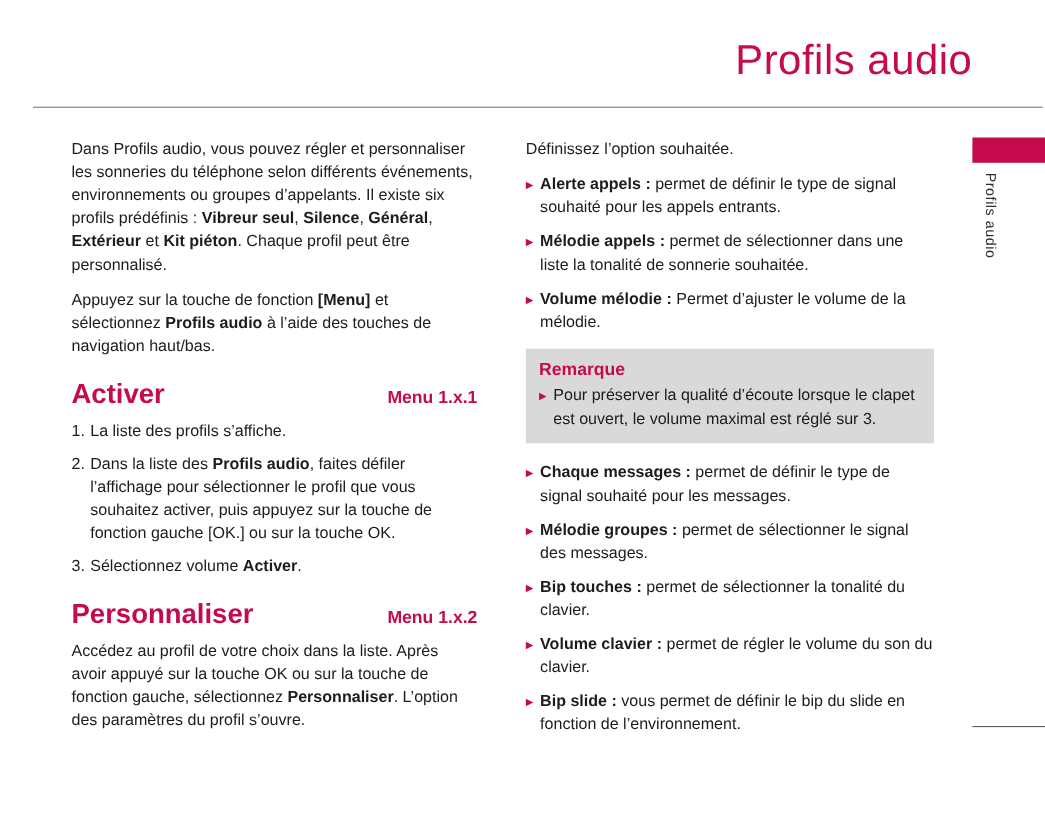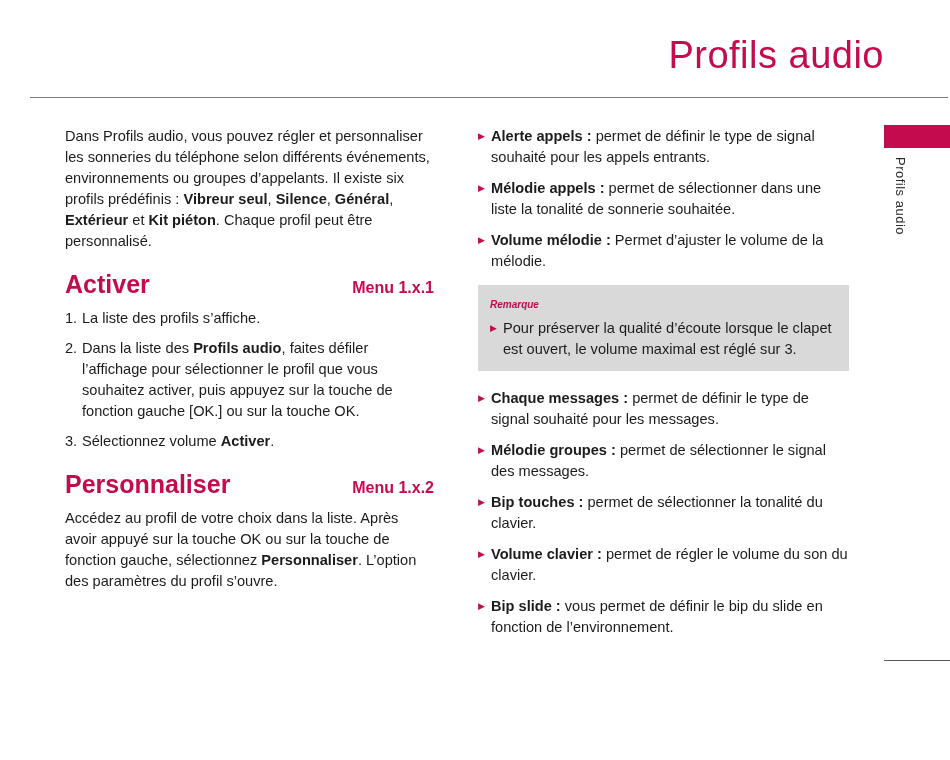--- a/index.html
+++ b/index.html
@@ -27,38 +27,39 @@
   .heading-row { display:flex; justify-content:space-between; align-items:baseline; margin:22px 0 10px 0; }
   .heading { font-size:25px; font-weight:bold; color:var(--accent); }
   .menu-ref { font-size:16px; font-weight:bold; color:var(--accent); }
   .step { display:flex; margin:0 0 9px 0; }
   .step-num { flex:none; width:17px; }
   .step-text { flex:1; }
   .bullet { display:flex; margin:0 0 10px 0; }
   .bullet-arrow { flex:none; width:13px; color:var(--accent); font-size:9px; line-height:21px; }
   .bullet-text { flex:1; }
   .note { background:var(--note-bg); padding:9px 12px 11px 12px; margin:13px 0 17px 0; }
-  .note-title { color:var(--accent); font-weight:bold; font-size:10px; margin:0 0 3px 0;font-style:italic; }
+  .note-title { color:var(--accent); font-weight:bold; font-size:16px; margin:0 0 3px 0; }
   .note .bullet { margin:0; }
   .pagenum-rule { position:absolute; top:660px; right:0; width:66px; height:1px; background:#5a5a5a; }
   .pagenum { position:absolute; top:680px; right:40px; font-size:20px; color:#222; }
   .bottom-bar { position:absolute; top:727px; right:0; width:222px; height:6px; background:var(--accent); }
 </style>
 </head>
 <body>
 
 <div class="page">
 
   <h1 class="title">Profils audio</h1>
   <div class="title-rule"></div>
   <div class="side-tab"></div>
   <div class="side-label">Profils audio</div>
 
   <div class="col col-left">
     <p class="para"><span>Dans Profils audio, vous pouvez régler et personnaliser les sonneries du téléphone selon différents événements, environnements ou groupes d’appelants. Il existe six profils prédéfinis : </span><span class="b">Vibreur seul</span><span>, </span><span class="b">Silence</span><span>, </span><span class="b">Général</span><span>, </span><span class="b">Extérieur</span><span> et </span><span class="b">Kit piéton</span><span>. Chaque profil peut être personnalisé.</span></p>
+    <p class="para"><span>Appuyez sur la touche de fonction </span><span class="b">[Menu]</span><span> et sélectionnez </span><span class="b">Profils audio</span><span> à l’aide des touches de navigation haut/bas.</span></p>
 
     <div class="heading-row">
       <span class="heading">Activer</span>
       <span class="menu-ref">Menu 1.x.1</span>
     </div>
 
     <div class="step">
       <span class="step-num">1.</span>
       <span class="step-text"><span>La liste des profils s’affiche.</span></span>
     </div>
@@ -72,20 +73,21 @@
     </div>
 
     <div class="heading-row">
       <span class="heading">Personnaliser</span>
       <span class="menu-ref">Menu 1.x.2</span>
     </div>
     <p class="para"><span>Accédez au profil de votre choix dans la liste. Après avoir appuyé sur la touche OK ou sur la touche de fonction gauche, sélectionnez </span><span class="b">Personnaliser</span><span>. L’option des paramètres du profil s’ouvre.</span></p>
   </div>
 
   <div class="col col-right">
+    <p class="para">Définissez l’option souhaitée.</p>
 
     <div class="bullet">
       <span class="bullet-arrow">▶</span>
       <span class="bullet-text"><span class="b">Alerte appels :</span><span> permet de définir le type de signal souhaité pour les appels entrants.</span></span>
     </div>
     <div class="bullet">
       <span class="bullet-arrow">▶</span>
       <span class="bullet-text"><span class="b">Mélodie appels :</span><span> permet de sélectionner dans une liste la tonalité de sonnerie souhaitée.</span></span>
     </div>
     <div class="bullet">

